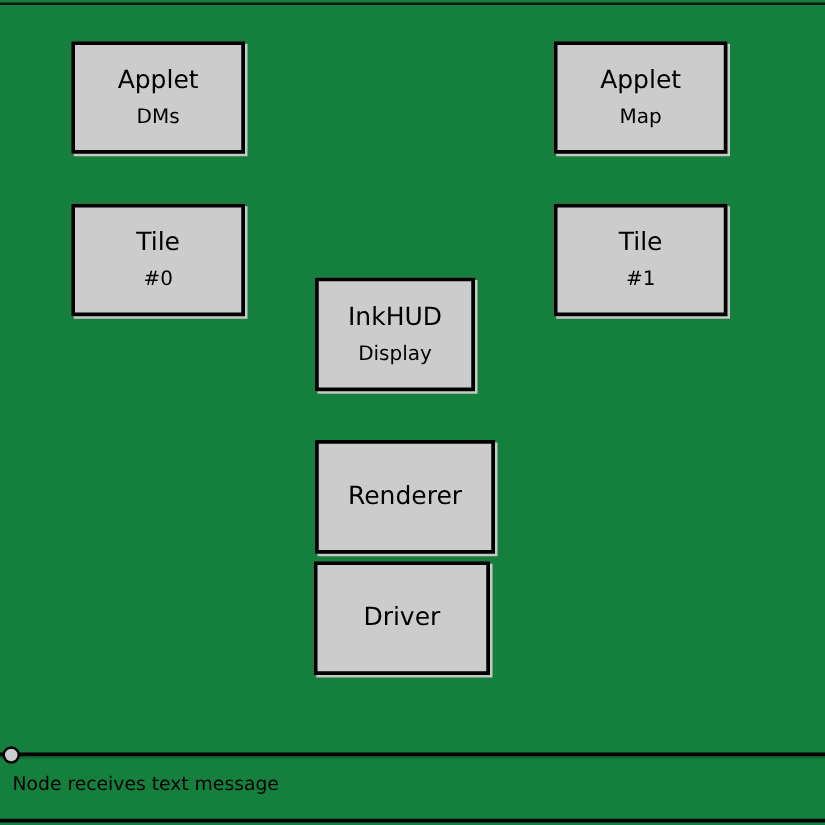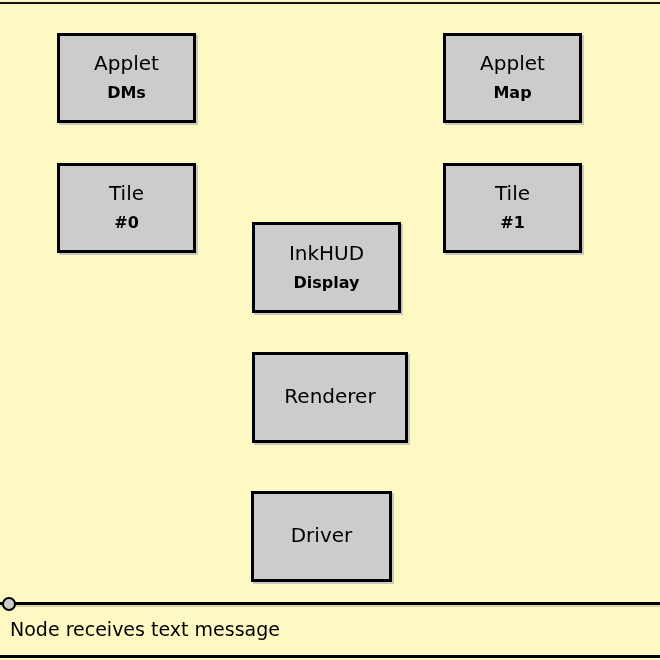--- a/index.html
+++ b/index.html
@@ -1,20 +1,20 @@
 <!DOCTYPE html>
 <html><head>
 <meta charset="utf-8">
 <style>
   html, body { margin: 0; padding: 0; background: #ffffff; }
   .canvas {
     position: relative;
     width: 660px;
     height: 660px;
-    background: #fef9c3;
+    background: #15803d;
     font-family: "DejaVu Sans", sans-serif;
     color: #000000;
     overflow: hidden;
   }
   .rule {
     position: absolute;
     left: 0;
     width: 660px;
     background: #000000;
   }
@@ -28,43 +28,43 @@
     border: 3px solid #000000;
     box-shadow: 2px 2px 0 #c8c8c8;
     display: flex;
     flex-direction: column;
     align-items: center;
     justify-content: center;
     text-align: center;
     padding-bottom: 2px;
   }
   .box-title { font-size: 20px; line-height: 1.15; white-space: nowrap; }
-  .box-subtitle { font-size: 16px; line-height: 1.1; margin-top: 9px; white-space: nowrap; font-weight: bold; }
+  .box-subtitle { font-size: 16px; line-height: 1.1; margin-top: 9px; white-space: nowrap; }
   #b-applet-dms { left: 57px;  top: 33px;  width: 139px; height: 90px; }
   #b-applet-map { left: 443px; top: 33px;  width: 139px; height: 90px; }
   #b-tile-0     { left: 57px;  top: 163px; width: 139px; height: 90px; }
   #b-tile-1     { left: 443px; top: 163px; width: 139px; height: 90px; }
-  #b-inkhud     { left: 252px; top: 222px; width: 149px; height: 91px; }
-  #b-renderer   { left: 252px; top: 352px; width: 156px; height: 91px; }
-  #b-driver     { left: 251px; top: 491px; width: 141px; height: 91px; }
+  #b-inkhud     { left: 252px; top: 222px; width: 128px; height: 91px; }
+  #b-renderer   { left: 252px; top: 352px; width: 144px; height: 91px; }
+  #b-driver     { left: 251px; top: 449px; width: 141px; height: 91px; }
   .timeline-dot {
     position: absolute;
     left: 2px;
     top: 597px;
     width: 10px;
     height: 10px;
     border: 2.5px solid #000000;
     border-radius: 50%;
     background: #cccccc;
   }
   .timeline-label {
     position: absolute;
     left: 10px;
     top: 618px;
-    font-size: 19px;
+    font-size: 15px;
     white-space: nowrap;
   }
 </style>
 </head>
 <body>
 
 <div class="canvas">
 
   <div class="rule top-line"></div>
 

